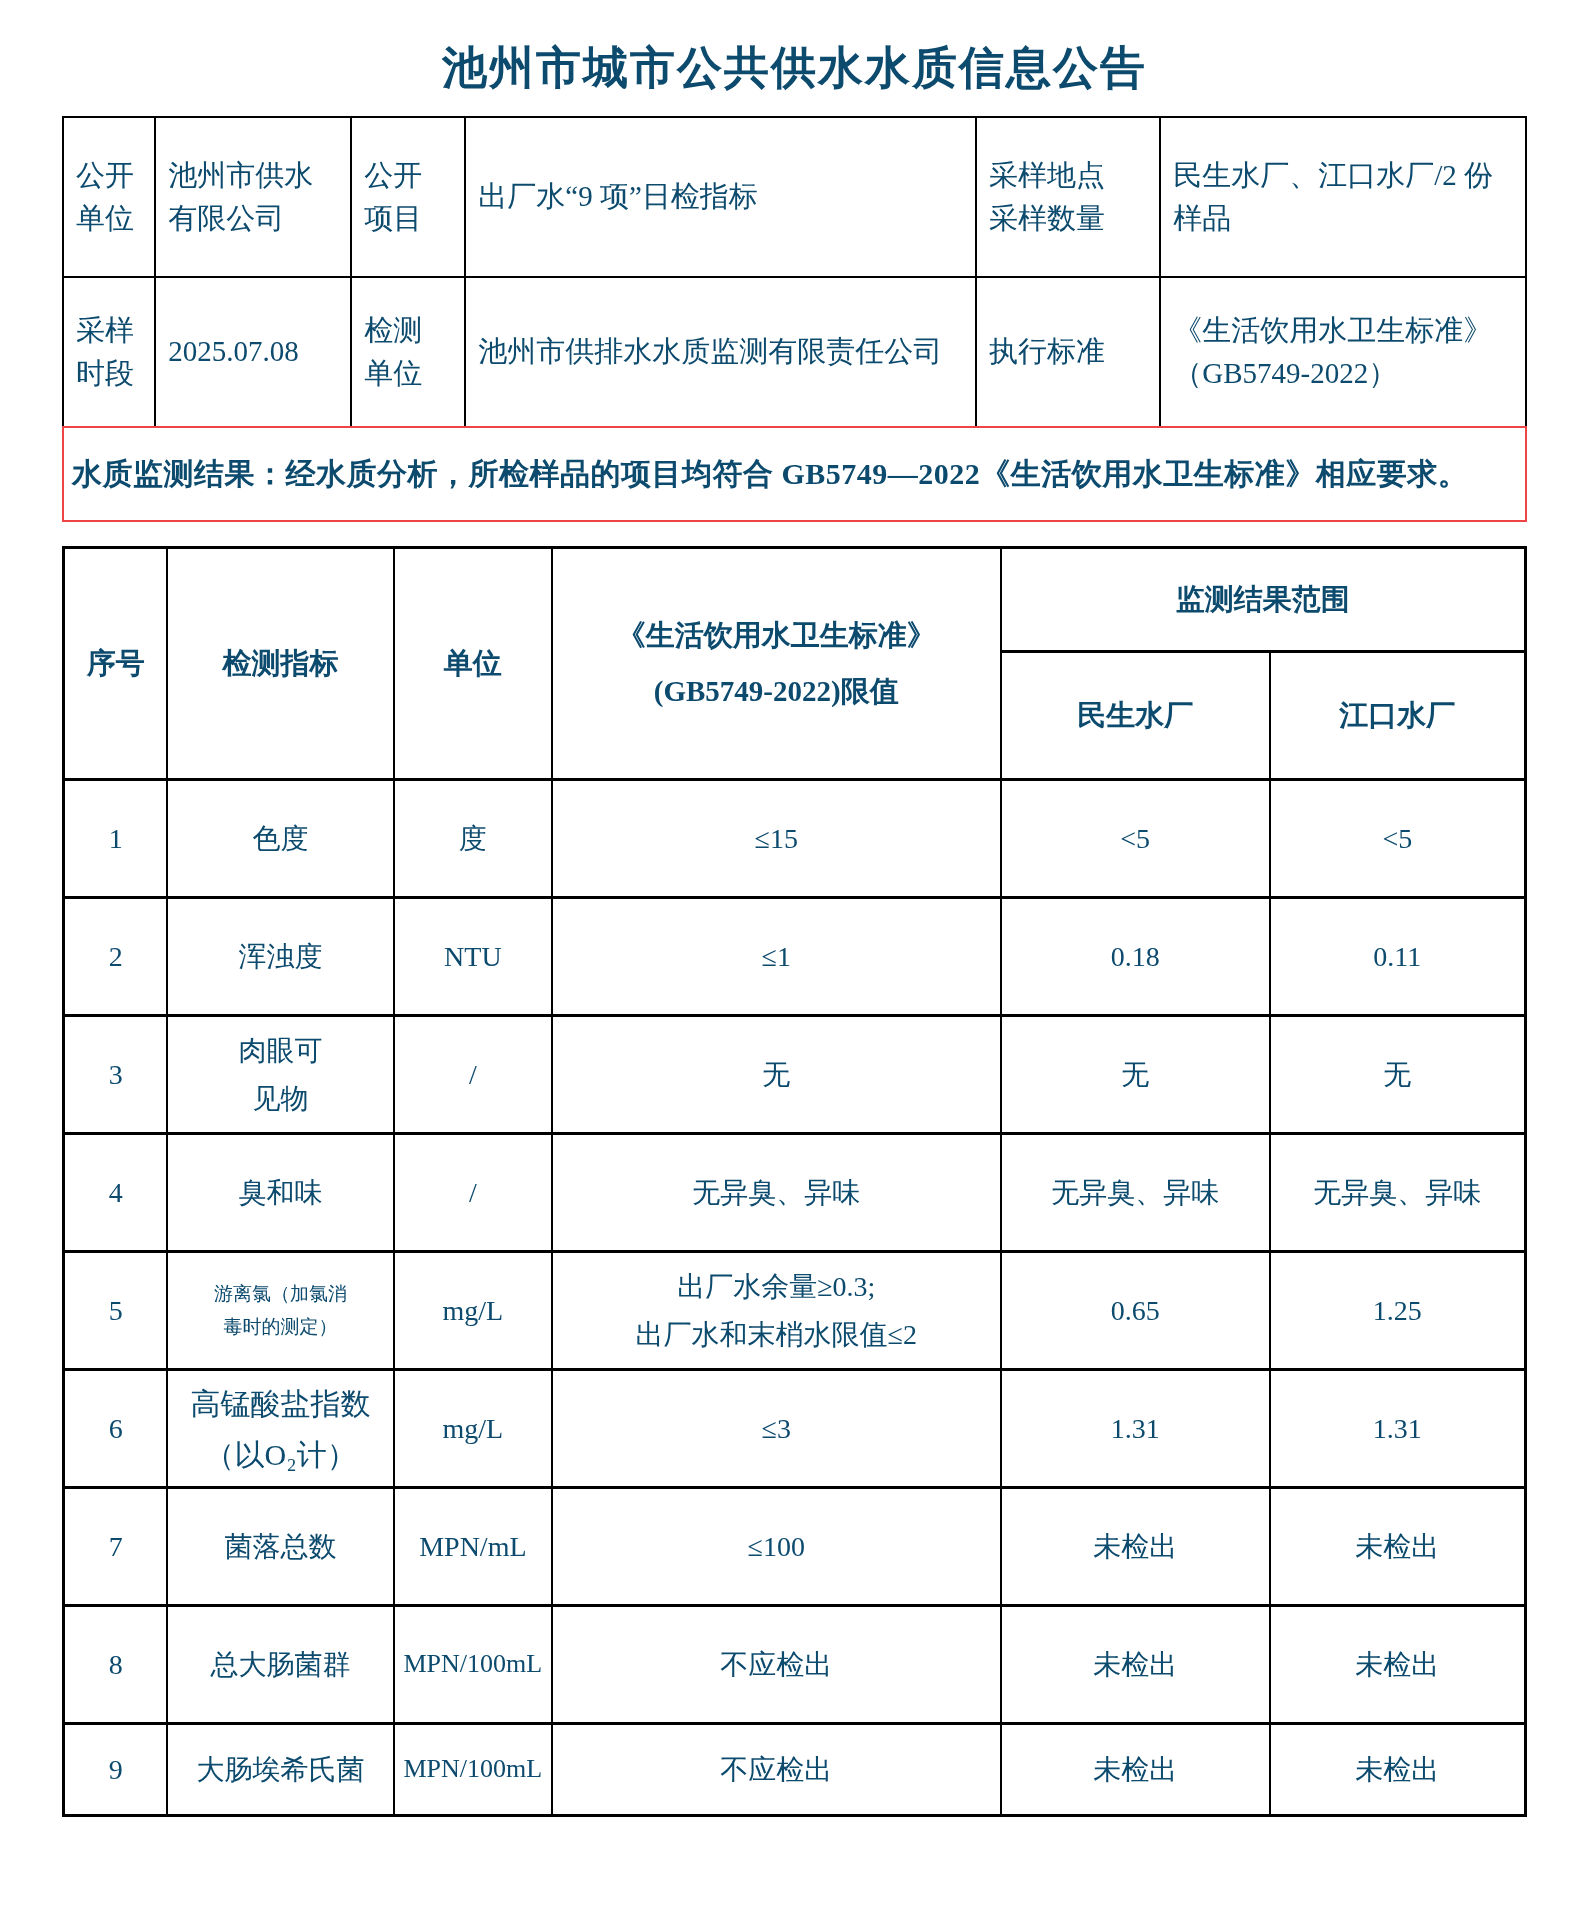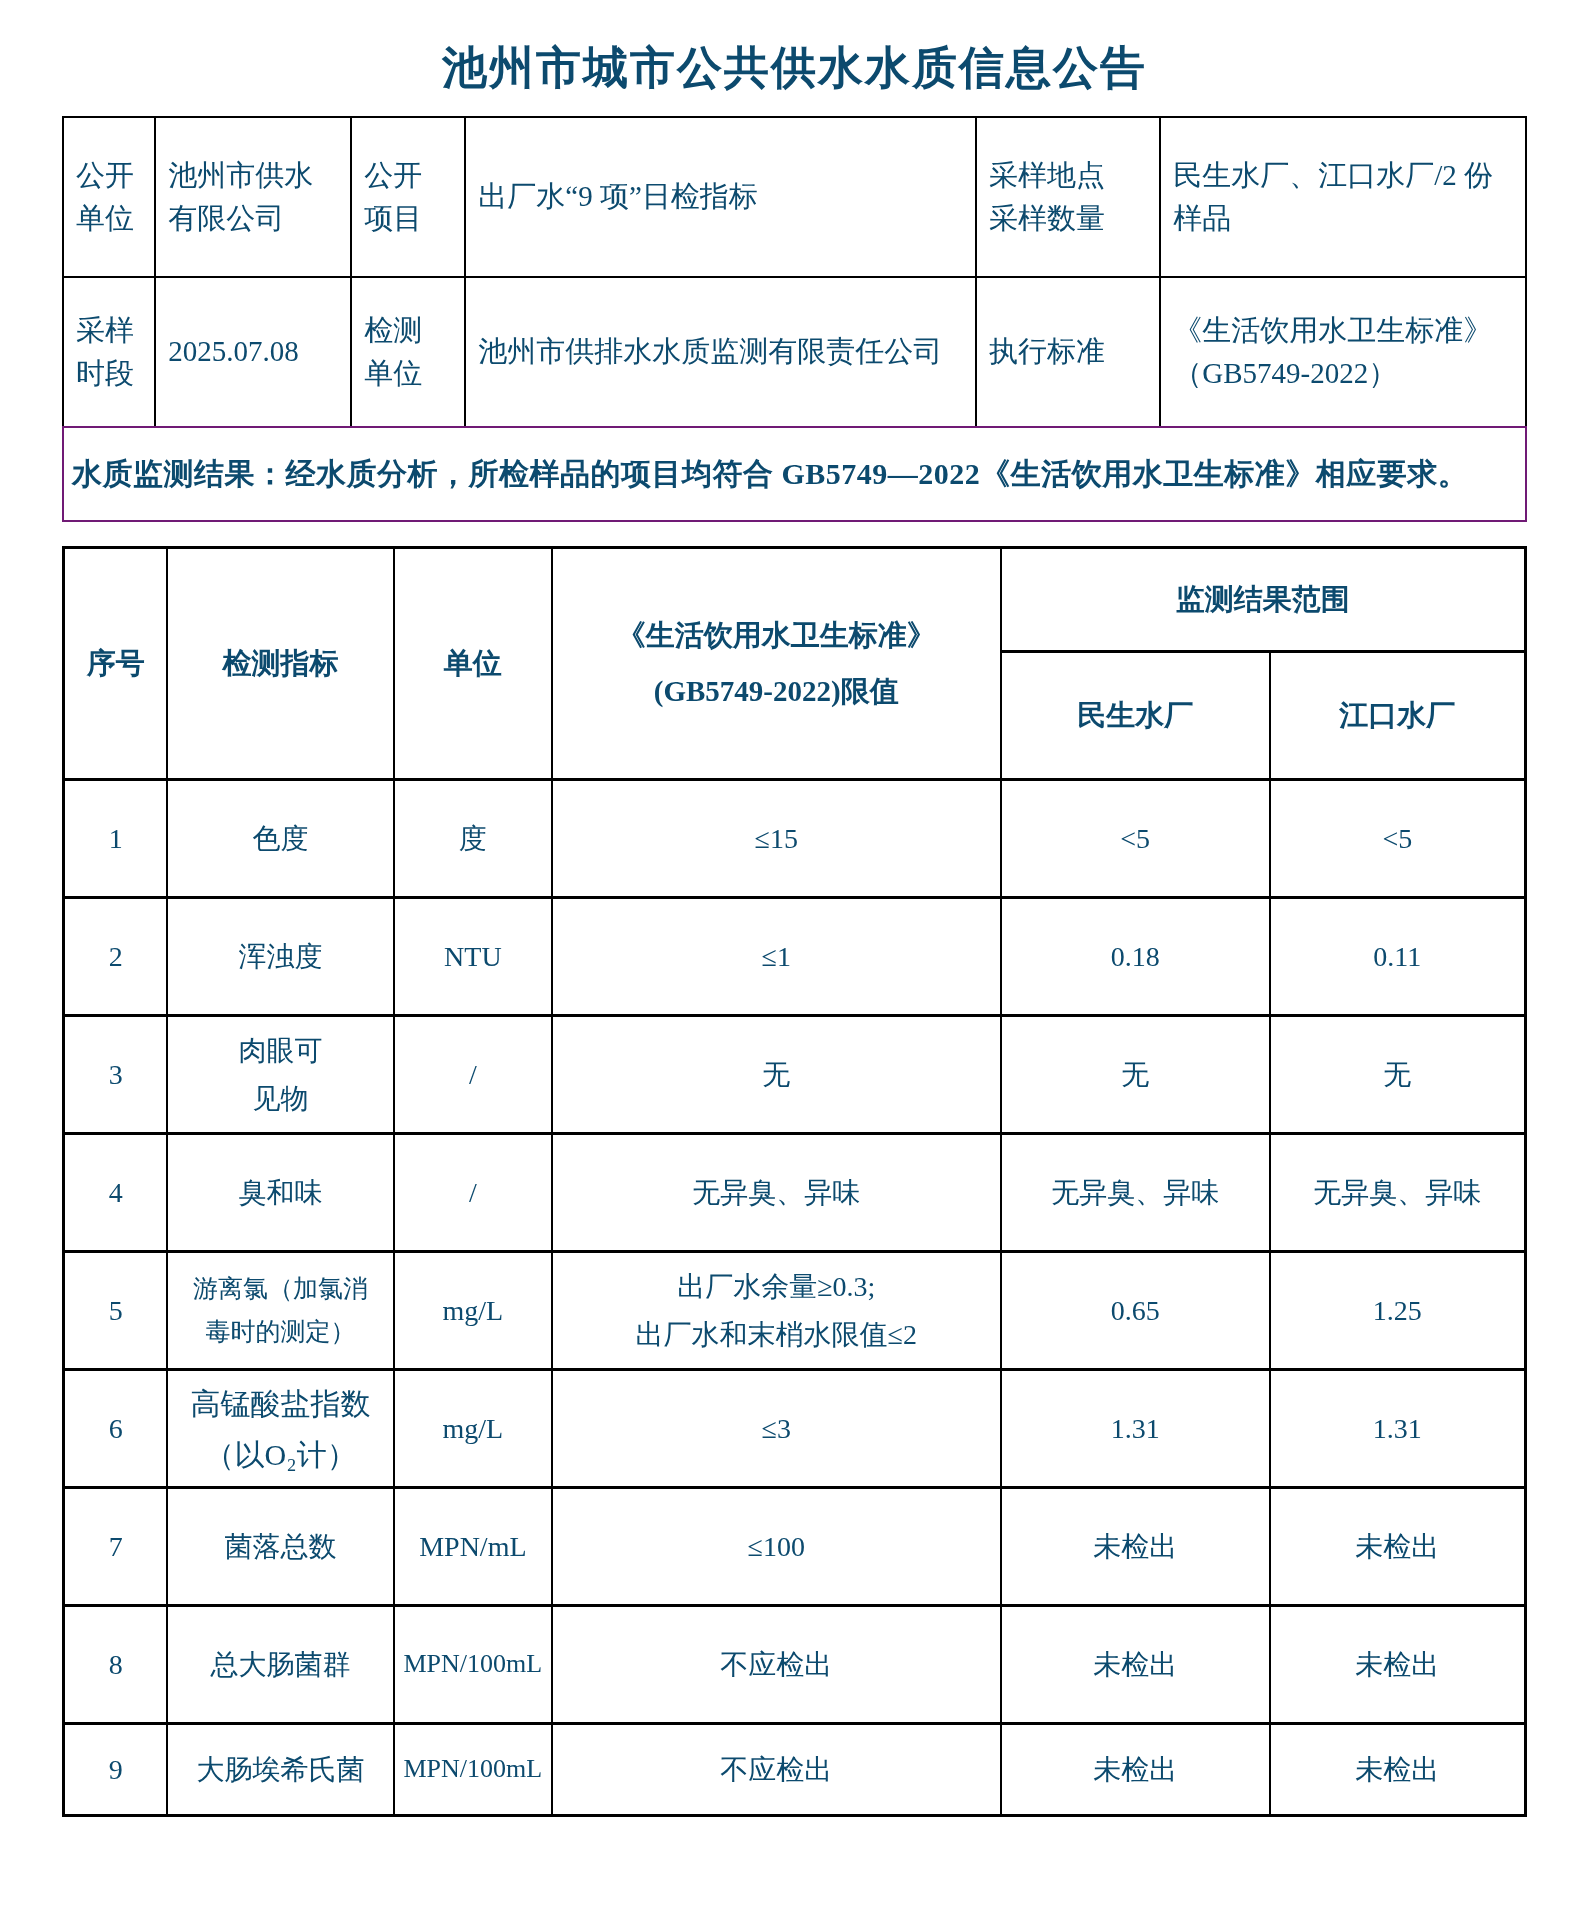--- a/index.html
+++ b/index.html
@@ -32,21 +32,21 @@
     white-space: pre-line;
     word-break: break-all;
     overflow: hidden;
   }
   .info-table .lbl { font-weight: normal; }
   .info-table tr.r1 td { height: 146px; }
   .info-table tr.r2 td { height: 136px; }
   
   .summary {
     box-sizing: border-box;
-    border: 2px solid #701a75;
+    border: 2px solid #ef4444;
     margin-top: -2px;
     height: 96px;
     display: flex;
     align-items: center;
     padding: 0 8px;
     font-size: 30px;
     font-weight: bold;
     letter-spacing: 0.5px;
     white-space: nowrap;
   }
@@ -168,21 +168,21 @@
       <tr>
         <td>4</td>
         <td>臭和味</td>
         <td>/</td>
         <td>无异臭、异味</td>
         <td>无异臭、异味</td>
         <td>无异臭、异味</td>
       </tr>
       <tr>
         <td>5</td>
-        <td style="font-size:25px">游离氯（加氯消
+        <td style="font-size:19px">游离氯（加氯消
 毒时的测定）</td>
         <td>mg/L</td>
         <td>出厂水余量≥0.3;
 出厂水和末梢水限值≤2</td>
         <td>0.65</td>
         <td>1.25</td>
       </tr>
       <tr>
         <td>6</td>
         <td style="font-size:30px">高锰酸盐指数

